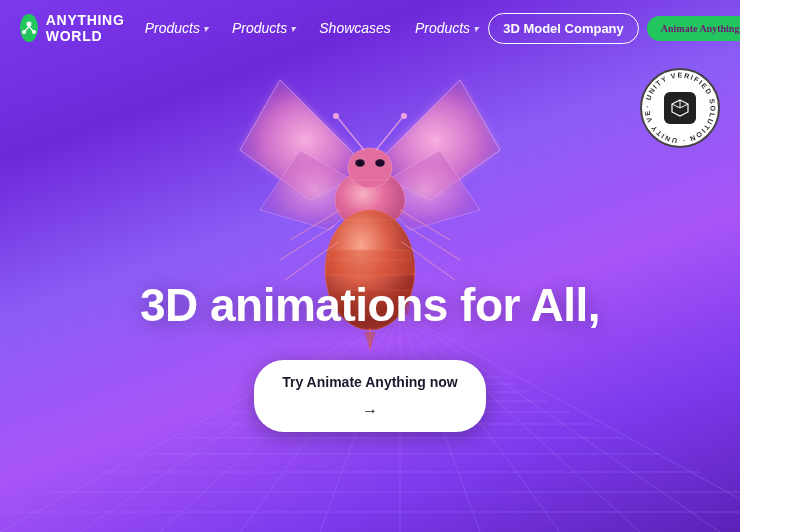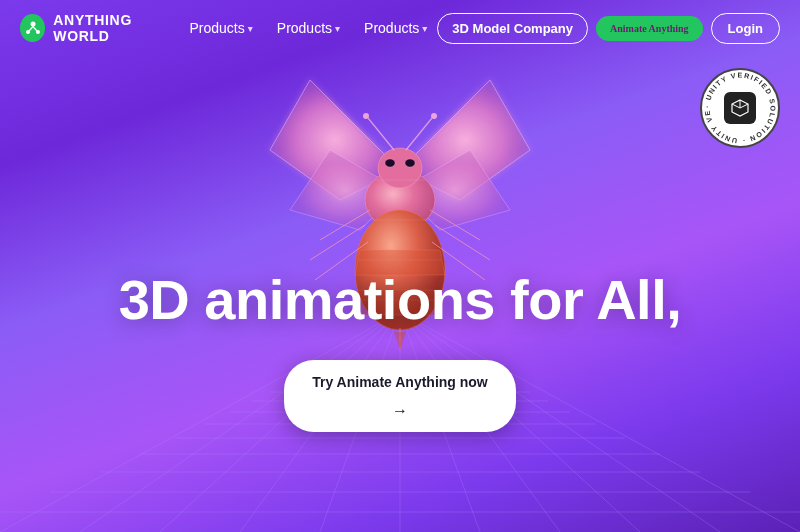--- a/index.html
+++ b/index.html
@@ -51,20 +51,21 @@
       font-weight: 700;
       font-size: 14px;
       letter-spacing: 0.05em;
       text-transform: uppercase;
     }
 
     .nav-links {
       display: flex;
       align-items: flex-end;
       gap: 4px;
+      font-style: italic;
     }
 
     .nav-link {
       color: white;
       font-size: 14px;
       font-weight: 500;
       padding: 6px 10px;
       display: flex;
       align-items: center;
       gap: 3px;
@@ -114,21 +115,21 @@
       color: white;
       padding: 7px 16px;
       border-radius: 20px;
       font-size: 13px;
       font-weight: 600;
       cursor: pointer;
     }
 
     
     .hero {
-      width: 800px;
+      width: 740px;
       height: 532px;
       position: relative;
       background: linear-gradient(160deg, #7c3aed 0%, #6d28d9 20%, #8b5cf6 40%, #a855f7 60%, #7c3aed 80%, #5b21b6 100%);
       overflow: hidden;
     }
 
     
     .grid-overlay {
       position: absolute;
       bottom: 0;
@@ -165,21 +166,21 @@
       bottom: 100px;
       left: 50%;
       transform: translateX(-50%);
       text-align: center;
       z-index: 10;
       width: 600px;
     }
 
     .hero-heading {
       color: white;
-      font-size: 56px;
+      font-size: 46px;
       font-weight: 800;
       line-height: 1.15;
       text-shadow: 0 2px 20px rgba(0,0,0,0.3);
       letter-spacing: -0.5px;
     }
 
     .hero-cta {
       margin-top: 28px;
     }
 
@@ -375,20 +376,23 @@
     <div class="nav-links">
       <div class="nav-link">
         <span>Products</span>
         <span class="chevron">▾</span>
       </div>
       <div class="nav-link">
         <span>Products</span>
         <span class="chevron">▾</span>
       </div>
       <div class="nav-link">
+        <span>Showcases</span>
+      </div>
+      <div class="nav-link">
         <span>Products</span>
         <span class="chevron">▾</span>
       </div>
     </div>
 
     <div class="nav-actions">
       <button class="btn-library">3D Model Company</button>
       <button class="btn-animate">Animate Anything</button>
       <button class="btn-login">Login</button>
 

